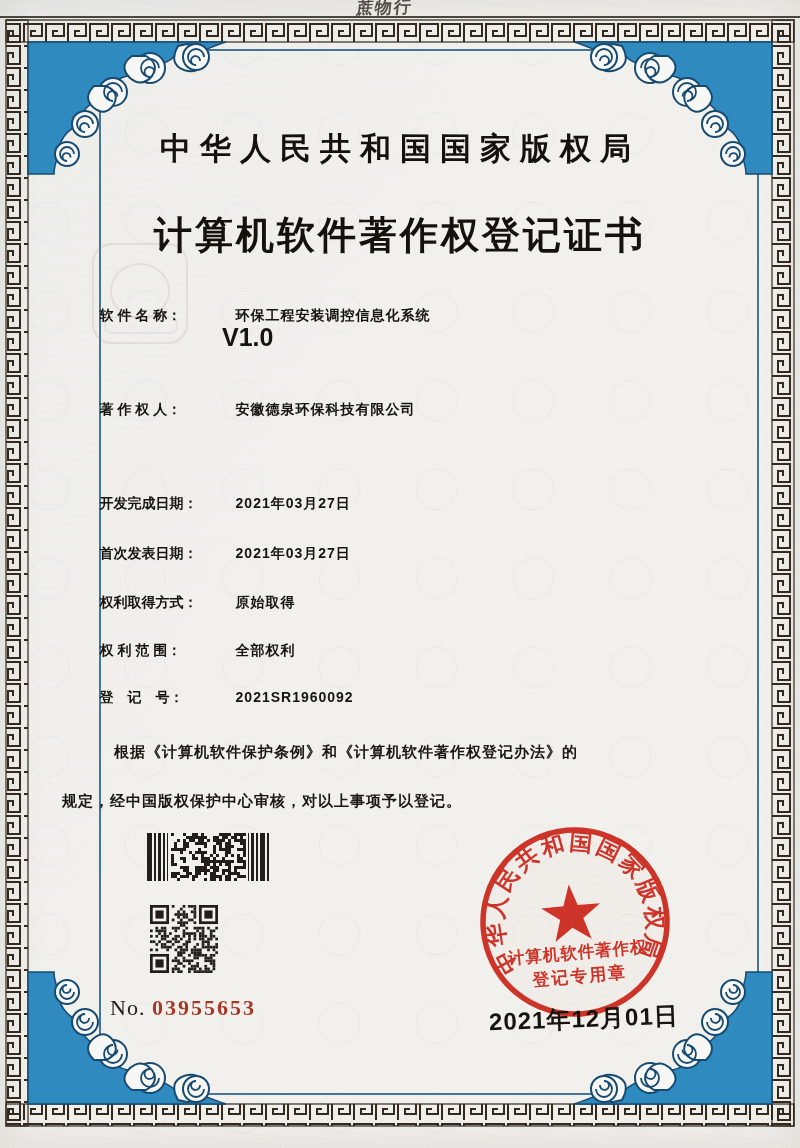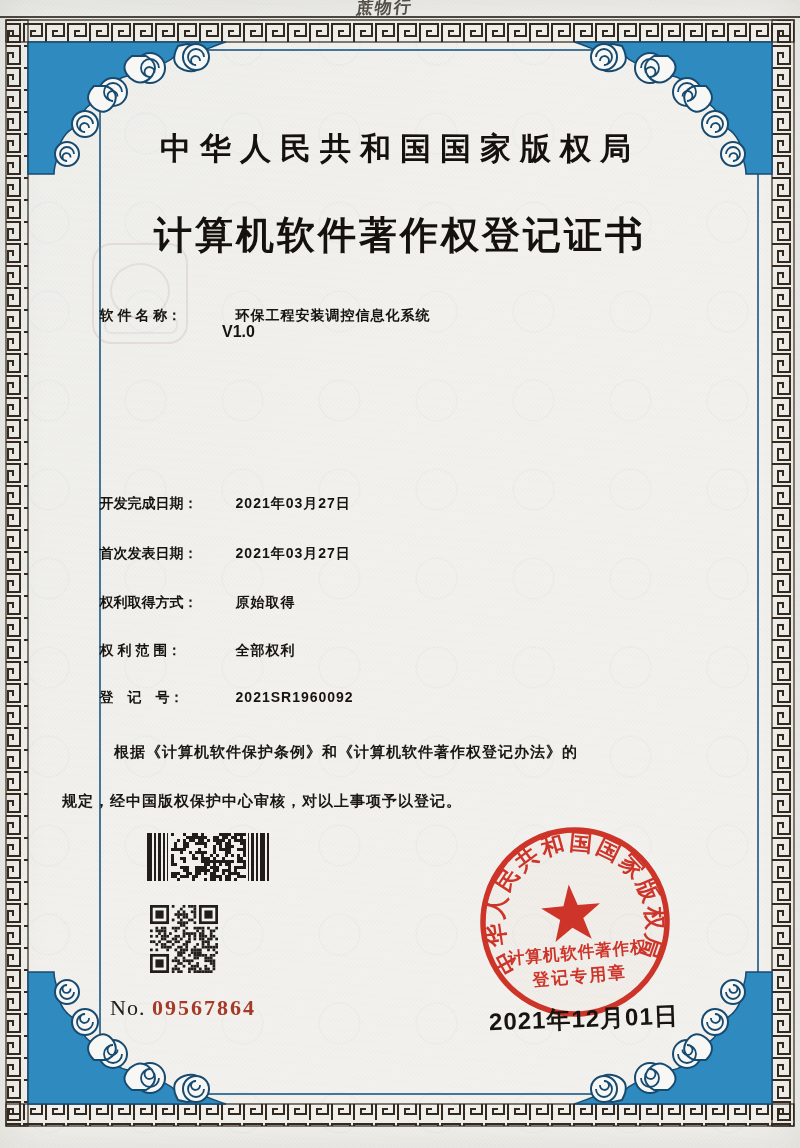--- a/index.html
+++ b/index.html
@@ -37,21 +37,21 @@
   .doctitle{
     left:0;top:186px;width:800px;text-align:center;
     font-size:38px;font-weight:bold;color:#15120e;letter-spacing:3px;margin-top:24px;
   }
   .certline{
     right:88px;top:249px;font-size:17px;font-weight:bold;color:#17140f;letter-spacing:1px;
   }
   .row{left:84px;font-size:14px;font-weight:bold;color:#17140f;white-space:pre;}
   .row .lbl{display:inline-block;width:136px;white-space:pre;}
   .row .val{letter-spacing:1px;}
-  .val2{left:222px;font-size:16px;font-weight:bold;color:#17140f;}
+  .val2{left:222px;font-size:25px;font-weight:bold;color:#17140f;}
   .statement{
     left:62px;top:727px;width:684px;
     font-size:15px;font-weight:600;color:#1b1813;letter-spacing:1px;line-height:49px;
   }
   .statement .l1{display:block;padding-left:52px;}
   .statement .l2{display:block;}
   .serial{left:110px;top:995px;font-family:"Liberation Serif",serif;font-size:22px;color:#23201c;letter-spacing:1px;}
   .serial .num{color:#a63a28;font-weight:bold;letter-spacing:2px;}
   .issuedate{
     left:489px;top:1003px;font-size:24px;font-weight:bold;color:#181510;
@@ -135,20 +135,23 @@
 
   <div class="abs authority">中华人民共和国国家版权局</div>
   <div class="abs doctitle">计算机软件著作权登记证书</div>
 
 
   <div class="abs row" style="top:291px">
     <span class="lbl">软 件 名 称：</span><span class="val">环保工程安装调控信息化系统</span>
   </div>
   <div class="abs val2" style="top:323px">V1.0</div>
 
+  <div class="abs row" style="top:385px">
+    <span class="lbl">著 作 权 人：</span><span class="val">安徽德泉环保科技有限公司</span>
+  </div>
 
   <div class="abs row" style="top:479px">
     <span class="lbl">开发完成日期：</span><span class="val">2021年03月27日</span>
   </div>
 
   <div class="abs row" style="top:529px">
     <span class="lbl">首次发表日期：</span><span class="val">2021年03月27日</span>
   </div>
 
   <div class="abs row" style="top:626px">
@@ -605,21 +608,21 @@
       <rect x="48.96" y="0" width="19.040000000000003" height="19.040000000000003" fill="#201d1a"></rect>
       <rect x="51.68000000000001" y="2.72" width="13.600000000000001" height="13.600000000000001" fill="#f2f1ed"></rect>
       <rect x="54.400000000000006" y="5.44" width="8.16" height="8.16" fill="#201d1a"></rect>
       <rect x="0" y="48.96" width="19.040000000000003" height="19.040000000000003" fill="#201d1a"></rect>
       <rect x="2.72" y="51.68000000000001" width="13.600000000000001" height="13.600000000000001" fill="#f2f1ed"></rect>
       <rect x="5.44" y="54.400000000000006" width="8.16" height="8.16" fill="#201d1a"></rect>
     </svg>
 
   <div class="abs serial">
     <span>No.</span>
-    <span class="num">09567864</span>
+    <span class="num">03955653</span>
   </div>
 
   <svg class="abs sealwrap" width="216" height="216" viewBox="0 0 216 216">
     <g transform="rotate(-5 107 110)">
       <circle cx="107" cy="110" r="92" fill="rgba(215,39,28,0.02)" stroke="#d7271c" stroke-width="5.5"></circle>
       <path id="sealArc" d="M56,161 A72,72 0 1 1 158,161" fill="none"></path>
       <text font-size="23" font-weight="bold" fill="#d7271c" letter-spacing="3">
         <textPath href="#sealArc" startOffset="50%" text-anchor="middle">中华人民共和国国家版权局</textPath>
       </text>
       <path fill="#d7271c" d="M104,72 L111.2,93.2 L133.5,93.5 L115.6,106.8 L122.2,128.2 L104,115.4 L85.8,128.2 L92.4,106.8 L74.5,93.5 L96.8,93.2 Z"></path>

